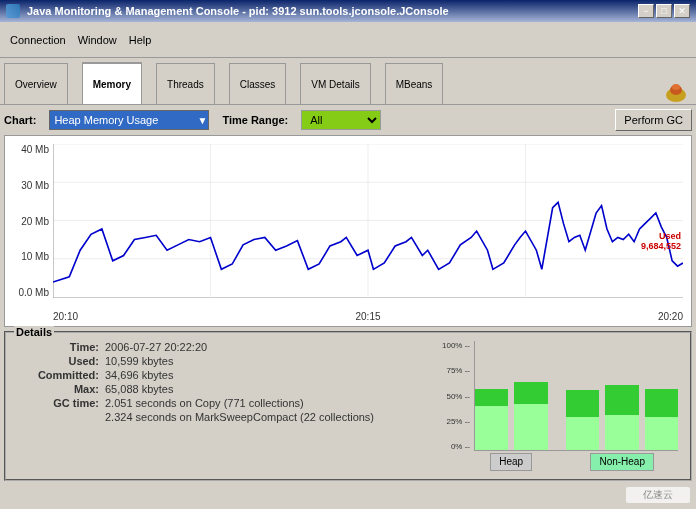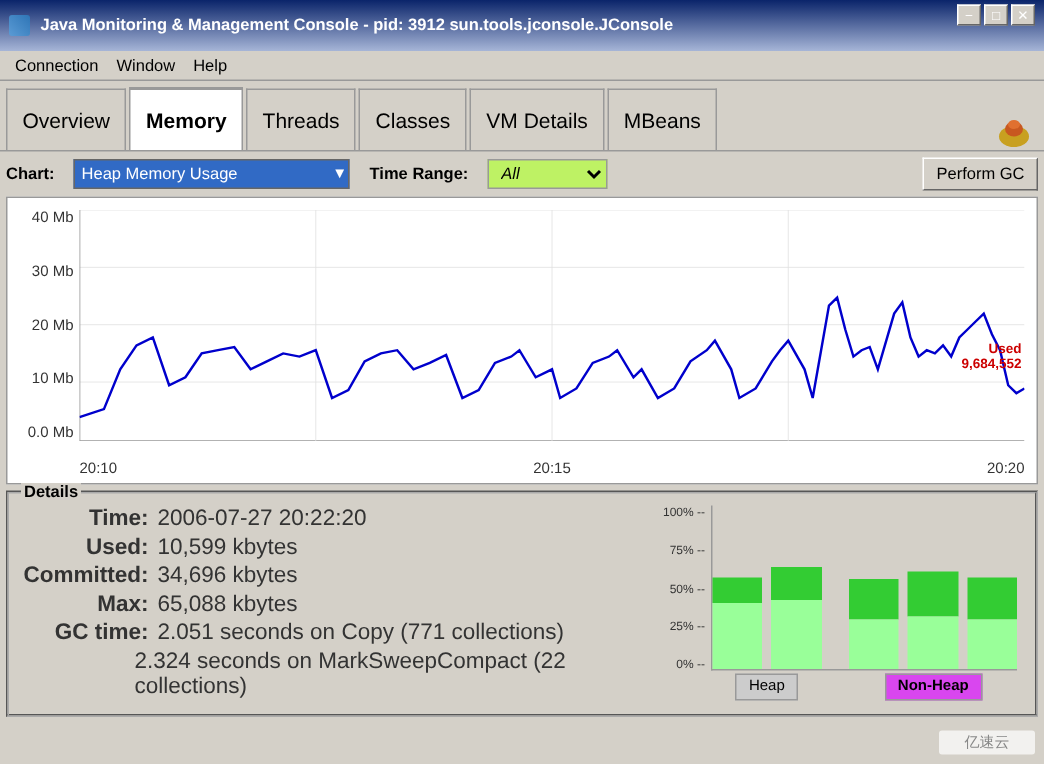--- a/index.html
+++ b/index.html
@@ -9,22 +9,23 @@
       background: #d4d0c8;
       width: 696px;
       height: 509px;
       overflow: hidden;
     }
     .title-bar {
       background: linear-gradient(to bottom, #0a246a, #a6b5d7);
       color: white;
       padding: 3px 6px;
       display: flex;
+      align-items: center;
       justify-content: space-between;
-      height: 34px;
+      height: 22px;
     }
     .title-bar-left {
       display: flex;
       align-items: center;
       gap: 4px;
       font-size: 11px;
       font-weight: bold;
     }
     .title-bar-buttons {
       display: flex;
@@ -42,35 +43,35 @@
       align-items: center;
       justify-content: center;
       cursor: pointer;
     }
     .menu-bar {
       background: #d4d0c8;
       display: flex;
       align-items: center;
       padding: 2px 4px;
       border-bottom: 1px solid #999;
-      height: 20px;
+      height: 36px;
     }
     .menu-item {
       padding: 1px 6px;
       font-size: 11px;
       cursor: pointer;
     }
     .tab {
       padding: 20px 10px;
-      font-size: 14px;
+      font-size: 10px;
       border: 1px solid #999;
       border-bottom: none;
       background: #d4d0c8;
       cursor: pointer;
-      margin-right: 2px;
+      margin-right: 14px;
       height: 22px;
       display: flex;
       align-items: center;
     }
     .tab.active {
       background: #ffffff;
       border-top: 2px solid #999;
       font-weight: bold;
       z-index: 1;
     }
@@ -84,21 +85,21 @@
     .chart-label {
       font-size: 11px;
       font-weight: bold;
     }
     .chart-select {
       background: #316ac5;
       color: white;
       border: 1px solid #666;
       padding: 1px 4px;
       font-size: 11px;
-      width: 184px;
+      width: 160px;
       height: 20px;
       appearance: none;
       -webkit-appearance: none;
       padding-right: 20px;
       position: relative;
     }
     .select-wrapper {
       position: relative;
       display: inline-block;
     }
@@ -106,26 +107,25 @@
       position: absolute;
       right: 2px;
       top: 50%;
       transform: translateY(-50%);
       pointer-events: none;
       font-size: 10px;
       color: white;
     }
     .time-range-select {
       width: 80px;
-      background: #bef264;
+      background: #84cc16;
       border: 1px solid #999;
       padding: 1px 4px;
       font-size: 11px;
       height: 20px;
-      font-style: italic;
     }
     .perform-gc-btn {
       margin-left: auto;
       background: #d4d0c8;
       border: 1px solid #fff;
       border-bottom-color: #666;
       border-right-color: #666;
       padding: 2px 8px;
       font-size: 11px;
       cursor: pointer;
@@ -158,21 +158,21 @@
       bottom: 4px;
       left: 48px;
       right: 8px;
       display: flex;
       justify-content: space-between;
       font-size: 10px;
       color: #333;
     }
     .details-left {
       flex: 1;
-      font-size: 15px;
+      font-size: 11px;
     }
     .detail-row {
       display: flex;
       margin-bottom: 2px;
       align-items: baseline;
     }
     .detail-label {
       font-weight: bold;
       text-align: right;
       width: 85px;
@@ -394,21 +394,21 @@
               <div style="background:#99ff99;height:30%;width:100%;"></div>
             </div>
           </div>
 
           <div style="position:absolute;left:32px;right:4px;bottom:0;height:18px;display:flex;gap:6px;">
             <div style="flex:2;display:flex;justify-content:center;">
               <span style="background:#ccc;border:1px solid #999;padding:0 8px;font-size:10px;line-height:16px;">Heap</span>
             </div>
             <div style="width:6px;"></div>
             <div style="flex:3;display:flex;justify-content:center;">
-              <span style="background:#d946ef;border:1px solid #999;padding:0 8px;font-size:10px;line-height:16px;font-weight:bold;">Non-Heap</span>
+              <span style="background:#86efac;border:1px solid #999;padding:0 8px;font-size:10px;line-height:16px;">Non-Heap</span>
             </div>
           </div>
         </div>
       </div>
     </div>
   </div>
 
   <div class="watermark">亿速云</div>
 </div>
 

